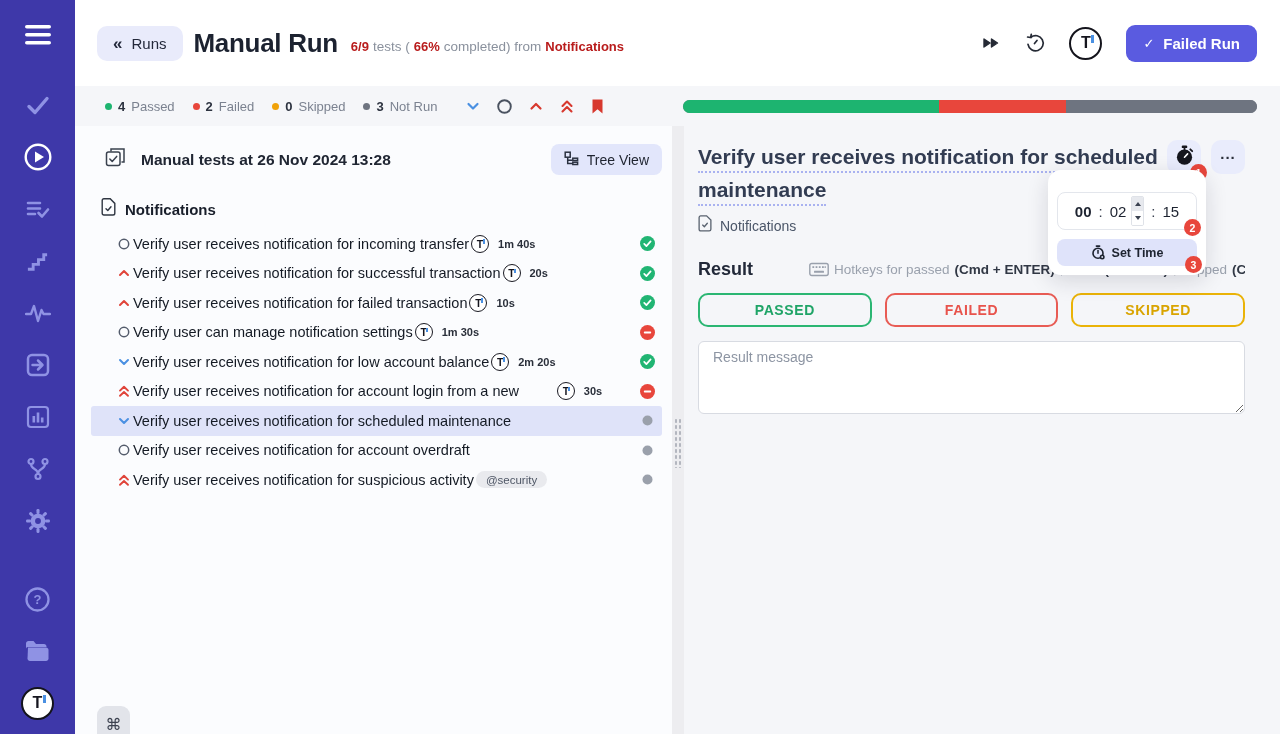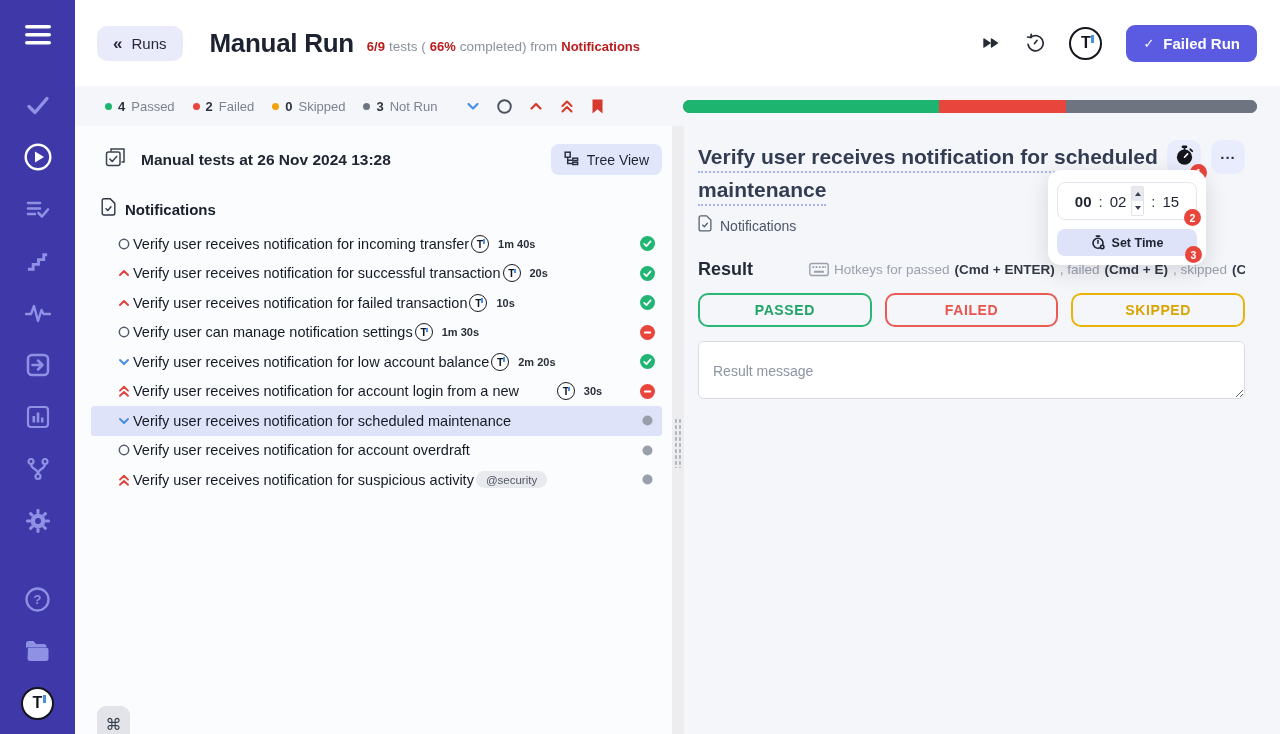--- a/index.html
+++ b/index.html
@@ -15,21 +15,21 @@
   .sb-spacer { flex:1; }
   .sb-bottom { margin-bottom:16px; }
 
   
   .main { flex:1; display:flex; flex-direction:column; min-width:0; }
 
   
   .header { height:86px; background:#fff; display:flex; align-items:center; padding:0 23px 0 22px; flex:none; }
   .back-btn { display:flex; align-items:center; gap:9px; background:#e9ebfb; border:none; border-radius:10px; height:35px; padding:0 16px; font-size:15px; color:#23283a; cursor:pointer; font-family:inherit; }
   .back-btn .chev { font-size:17px; font-weight:700; line-height:1; }
-  .page-title { font-size:26px; font-weight:800; color:#1c2230; margin-left:27px; letter-spacing:-0.3px; }
+  .page-title { font-size:26px; font-weight:800; color:#1c2230; margin-left:11px; letter-spacing:-0.3px; }
   .subtitle { display:flex; align-items:baseline; gap:4px; margin-left:13px; padding-top:6px; }
   .sub-b { font-size:13px; font-weight:800; color:#b91c1c; }
   .sub-g { font-size:13.5px; color:#8a919d; }
   .hdr-right { margin-left:auto; display:flex; align-items:center; gap:24px; }
   .hdr-ic { cursor:pointer; display:flex; align-items:center; }
   .finish-btn { display:flex; align-items:center; gap:9px; background:#5a5be0; color:#fff; border:none; border-radius:9px; height:37px; padding:0 17px; font-size:15px; font-weight:700; cursor:pointer; font-family:inherit; }
   .finish-btn .ck { font-size:13px; font-weight:400; }
 
   
   .tl { position:relative; display:inline-flex; align-items:center; justify-content:center; border-radius:50%; background:#fff; color:#15151e; font-weight:900; flex:none; }
@@ -91,28 +91,28 @@
   .result-row { display:flex; align-items:center; margin-top:23px; }
   .result-lbl { font-size:18px; font-weight:800; color:#222939; }
   .hotkeys { display:flex; align-items:center; gap:5px; margin-left:40px; white-space:nowrap; overflow:hidden;padding-left:16px; }
   .hk-g { font-size:13.5px; color:#9aa1ad; }
   .hk-b { font-size:13.5px; font-weight:700; color:#313845; }
   .verdicts { display:flex; gap:13px; margin-top:13px; }
   .v-btn { flex:1; height:34px; border-radius:10px; background:transparent; font-size:14px; font-weight:700; letter-spacing:0.6px; cursor:pointer; font-family:inherit; }
   .v-pass { border:2px solid #2bb673; color:#1fa467; }
   .v-fail { border:2px solid #e85c55; color:#e8534c; }
   .v-skip { border:2px solid #eab308; color:#d9a400; }
-  .msg { display:block; width:100%; height:58px; margin-top:14px; border:1px solid #d8dbe2; border-radius:6px; background:#fff; resize:both; padding:21px 14px; font-size:14px; font-family:inherit; color:#2a3140; }
+  .msg { display:block; width:100%; height:73px; margin-top:14px; border:1px solid #d8dbe2; border-radius:6px; background:#fff; resize:both; padding:7px 14px; font-size:14px; font-family:inherit; color:#2a3140; }
   .msg::placeholder { color:#8d95a3; }
 
   
   .popup { position:absolute; top:44px; right:74px; width:158px; background:#fff; border-radius:13px; box-shadow:0 6px 22px rgba(20,24,40,.14); padding:9px; z-index:20; }
   .track-btn { width:100%; height:31px; background:#e8463c; border:none; border-radius:8px; color:#fff; font-size:13px; font-weight:700; display:flex; align-items:center; padding-left:15px; gap:11px; cursor:pointer; font-family:inherit; }
   .track-btn .rec { width:8px; height:8px; border-radius:50%; background:#fff; }
-  .time-box { position:relative; margin-top:3px; height:38px; border:1px solid #e3e6ec; border-radius:8px; display:flex; align-items:center; justify-content:center; gap:7px; font-size:15px; color:#1d2330; }
+  .time-box { position:relative; margin-top:13px; height:38px; border:1px solid #e3e6ec; border-radius:8px; display:flex; align-items:center; justify-content:center; gap:7px; font-size:15px; color:#1d2330; }
   .time-box .h { font-weight:800; }
   .time-box .c { color:#3a4150; }
   .stepper { width:13px; height:30px; display:flex; flex-direction:column; border:1px solid #dfe2e8; border-radius:2px; overflow:hidden; margin-left:-2px; }
   .st { flex:1; display:flex; align-items:center; justify-content:center; cursor:pointer; }
   .st-up { background:#e7e9ee; }
   .st-dn { background:#fff; }
   .tri-up { width:0; height:0; border-left:3.5px solid transparent; border-right:3.5px solid transparent; border-bottom:4.5px solid #3a4150; }
   .tri-dn { width:0; height:0; border-left:3.5px solid transparent; border-right:3.5px solid transparent; border-top:4.5px solid #3a4150; }
   .settime-btn { position:relative; margin-top:9px; width:100%; height:27px; background:#dfe3fa; border:none; border-radius:8px; display:flex; align-items:center; justify-content:center; gap:7px; font-size:12.5px; font-weight:700; color:#1d2330; cursor:pointer; font-family:inherit; }
   .b-corner { right:-5px; bottom:-7px; }

